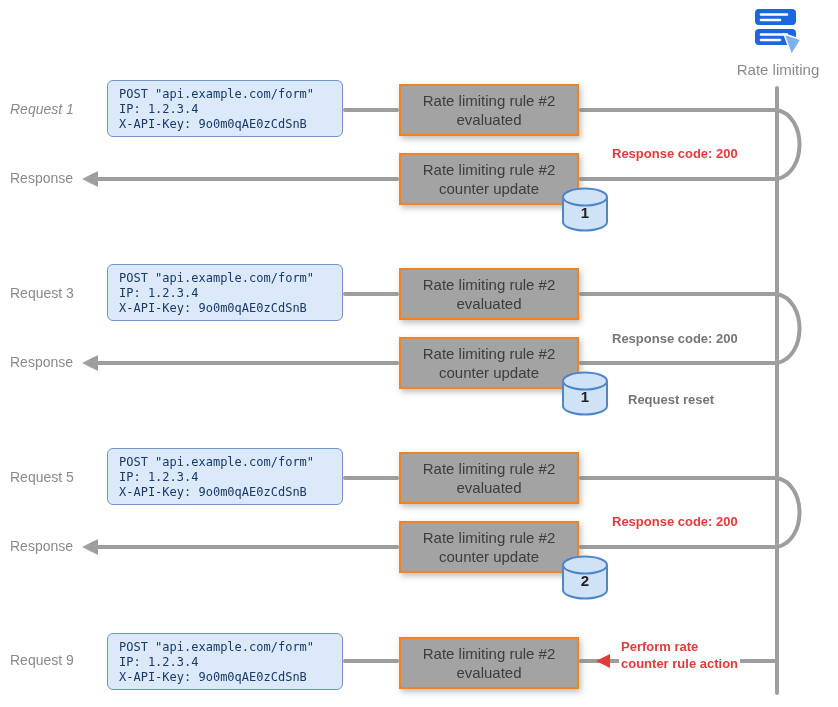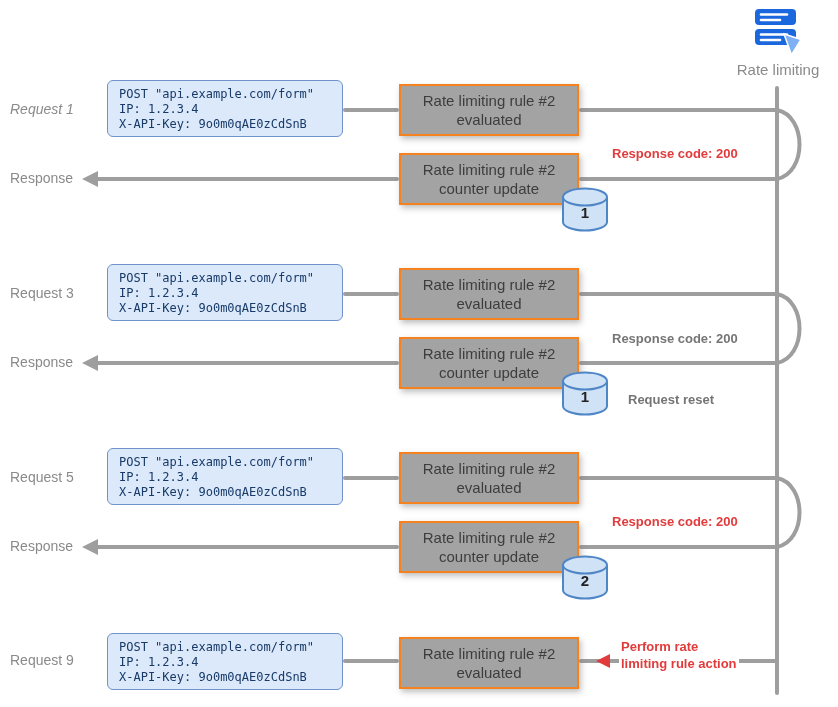--- a/index.html
+++ b/index.html
@@ -125,21 +125,21 @@
 
   <div class="cyl-num" style="left:563px;top:202px;">1</div>
   <div class="cyl-num" style="left:563px;top:386px;">1</div>
   <div class="cyl-num" style="left:563px;top:570px;">2</div>
 
   <div class="annot red" style="left:612px;top:146px;">Response code: 200</div>
   <div class="annot gray" style="left:612px;top:331px;">Response code: 200</div>
   <div class="annot gray" style="left:628px;top:392px;">Request reset</div>
   <div class="annot red" style="left:612px;top:514px;">Response code: 200</div>
   <div class="annot red on-line" style="left:619px;top:639px;">Perform rate</div>
-  <div class="annot red on-line" style="left:619px;top:656px;">limiting rule action</div>
+  <div class="annot red on-line" style="left:619px;top:656px;">counter rule action</div>
 
   <div class="side-label" style="top:101px;font-style:italic;">Request 1</div>
   <div class="side-label" style="top:170px;">Response</div>
   <div class="side-label" style="top:285px;">Request 3</div>
   <div class="side-label" style="top:354px;">Response</div>
   <div class="side-label" style="top:469px;">Request 5</div>
   <div class="side-label" style="top:538px;">Response</div>
   <div class="side-label" style="top:652px;">Request 9</div>
 
   <svg class="actor-icon" viewBox="0 0 52 52">

